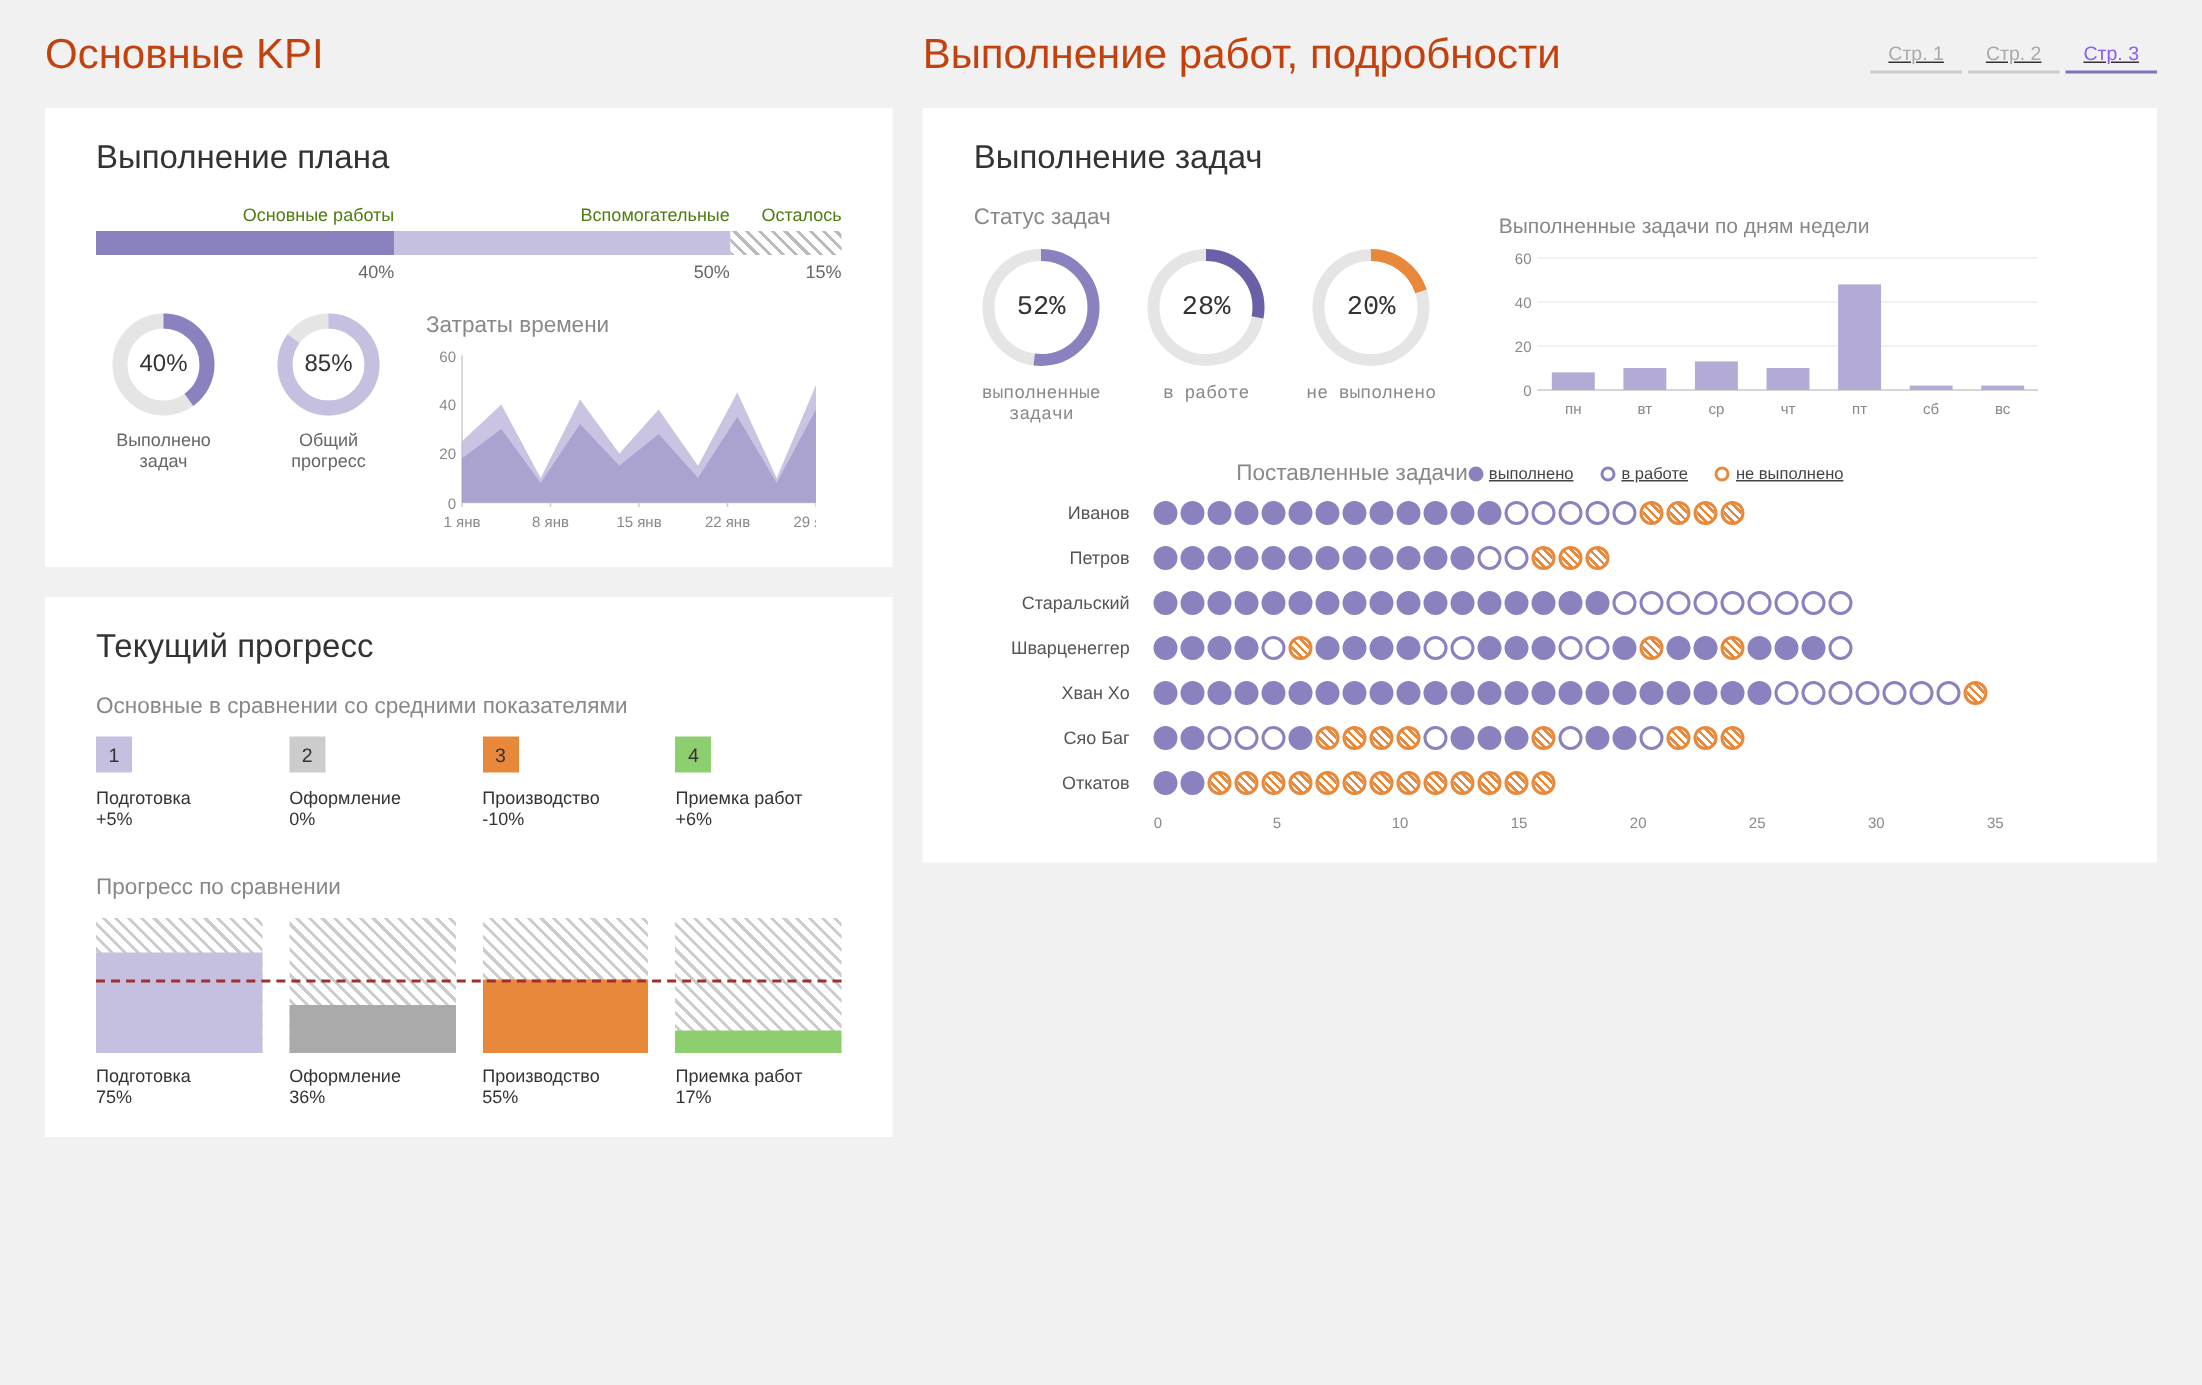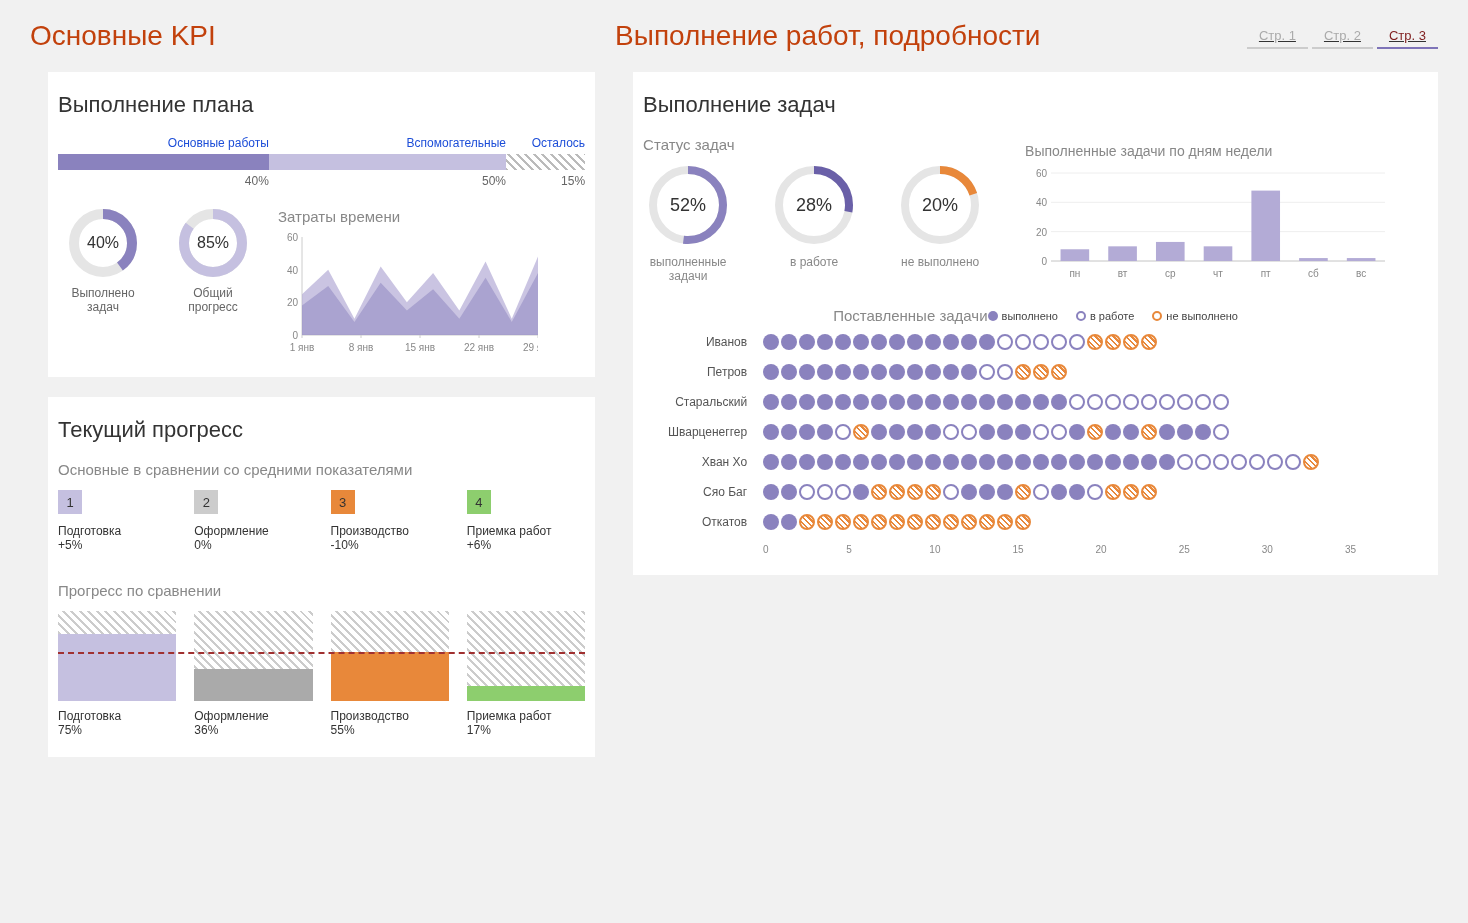--- a/index.html
+++ b/index.html
@@ -10,27 +10,27 @@
   width: 1468px;
   padding: 20px 30px;
 }
 .dashboard { display: flex; gap: 20px; }
 .left-col { width: 570px; }
 .right-col { width: 830px; }
 .section-title { font-size: 28px; font-weight: 300; color: #c2410c; margin-bottom: 20px; }
 .right-header { display: flex; align-items: center; justify-content: space-between; margin-bottom: 20px; }
 .page-tabs { display: flex; gap: 4px; text-decoration: underline; }
 .page-tab { padding: 4px 12px; font-size: 13px; color: #aaa; border-bottom: 2px solid #ccc; cursor: pointer; background: none; border-top: none; border-left: none; border-right: none; }
-.page-tab.active { color: #7f1d1d; border-bottom: 2px solid #7e74b8; }
-.card { background: #fff; padding: 20px 10px; margin-bottom: 20px; margin-left: 18px; }
+.page-tab.active { color: #8b5cf6; border-bottom: 2px solid #7e74b8; }
+.card { background: #fff; padding: 20px 34px; margin-bottom: 20px; }
 .card-title { font-size: 22px; font-weight: 300; color: #333; margin-bottom: 18px; }
 .sub-title { font-size: 15px; color: #888; margin-bottom: 12px; }
 
 
-.plan-labels { display: flex; font-size: 12px; color: #1d4ed8; justify-content: center; }
+.plan-labels { display: flex; font-size: 12px; color: #4d7c0f; justify-content: center; }
 .plan-bar { display: flex; height: 16px; margin: 4px 0; position: relative; }
 .plan-seg { height: 100%; }
 .plan-vals { display: flex; font-size: 12px; color: #666; }
 .hatched { background-image: repeating-linear-gradient(45deg, #bbb 0, #bbb 2px, #fff 2px, #fff 6px); }
 
 .plan-bottom { display: flex; margin-top: 20px; align-items: flex-start; }
 .donut-block { display: flex; gap: 20px; }
 .donut-item { text-align: center; font-size: 12px; color: #666; width: 90px; }
 .donut { width: 70px; height: 70px; margin: 0 auto 8px; position: relative; }
 .donut svg { width: 70px; height: 70px; transform: rotate(-90deg); }
@@ -49,33 +49,33 @@
 .proc-item { flex: 1; font-size: 12px; color: #333; }
 .proc-bar-wrap { height: 90px; position: relative; display: flex; align-items: flex-end; }
 .proc-bar-total { width: 100%; height: 90px; background-image: repeating-linear-gradient(45deg, #ccc 0, #ccc 2px, #fff 2px, #fff 6px); position: absolute; bottom: 0; }
 .proc-bar-fill { width: 100%; position: absolute; bottom: 0; }
 .proc-label { margin-top: 8px; }
 .proc-val { }
 .dashed-line { position: absolute; left: 0; right: 0; border-top: 2px dashed #a03030; z-index: 5; }
 
 
 .task-status-row { display: flex; gap: 40px; align-items: flex-end; }
-.status-donuts { display: flex; gap: 36px; }
+.status-donuts { display: flex; gap: 20px; font-family: Liberation Mono, monospace; }
 .status-item { text-align: center; font-size: 12px; color: #888; width: 90px; }
 .status-donut { width: 80px; height: 80px; margin: 0 auto 10px; position: relative; }
 .status-donut svg { width: 80px; height: 80px; transform: rotate(-90deg); }
 .status-donut-label { position: absolute; top: 50%; left: 50%; transform: translate(-50%,-50%); font-size: 18px; color: #333; }
 
 .weekday-chart { flex: 1; }
 .weekday-title { font-size: 14px; color: #888; margin-bottom: 10px; }
 
 .task-assign-header { display: flex; justify-content: center; align-items: center; margin-top: 24px; margin-bottom: 10px; }
 .task-assign-title { font-size: 15px; color: #888; }
 .legend { display: flex; gap: 18px; font-size: 11px; color: #444; }
-.legend-item { display: flex; align-items: center; gap: 4px; }
+.legend-item { display: flex; align-items: center; gap: 4px; text-decoration: underline; }
 .legend-dot { width: 10px; height: 10px; border-radius: 50%; }
 
 .assign-row { display: flex; align-items: center; margin-bottom: 14px; }
 .assign-name { width: 120px; text-align: right; font-size: 12px; color: #555; padding-right: 16px; }
 .assign-dots { display: flex; gap: 2px; flex-wrap: nowrap; }
 .dot { width: 16px; height: 16px; border-radius: 50%; }
 .dot-done { background: #8a82be; }
 .dot-work { background: #fff; border: 2px solid #8a82be; }
 .dot-not { background-image: repeating-linear-gradient(45deg, #e8883a 0, #e8883a 1.5px, #fff 1.5px, #fff 4px); border: 2px solid #e8883a; }
 

